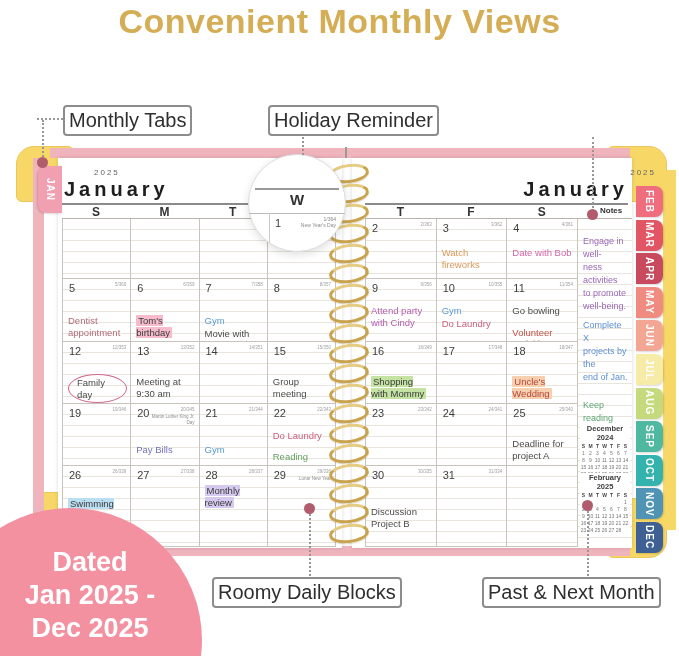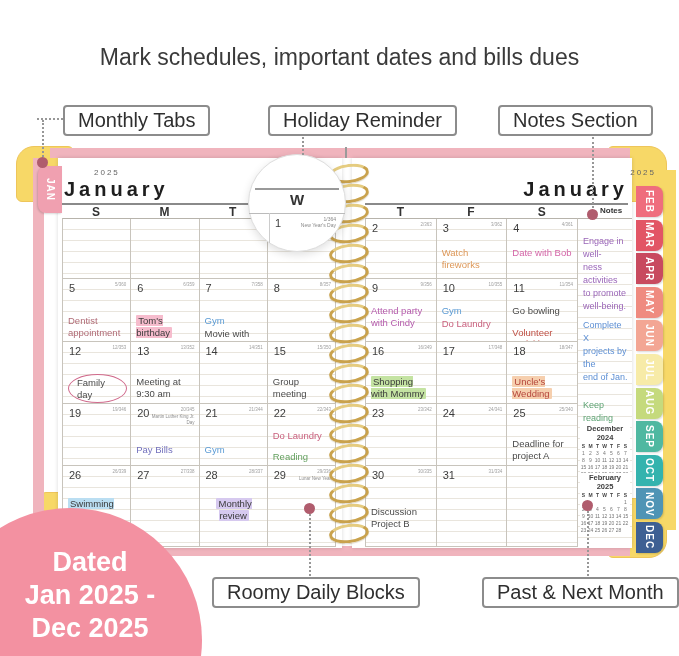--- a/index.html
+++ b/index.html
@@ -5,21 +5,21 @@
   html,body{margin:0;padding:0;background:#fff;}
   #canvas{position:relative;width:679px;height:656px;background:#fff;overflow:hidden;
           font-family:"Liberation Sans",sans-serif;}
   
   .title{position:absolute;top:2px;left:0;width:100%;text-align:center;
          font-size:34px;font-weight:bold;color:#d4ad55;letter-spacing:.5px;}
   .subtitle{position:absolute;top:44px;left:0;width:100%;text-align:center;
             font-size:23px;color:#3a3a3a;}
   
   .callout{position:absolute;background:#fff;border:2px solid #8c8c8c;border-radius:4px;
-           padding:2px 13px;font-size:20px;color:#2f2f2f;white-space:nowrap;z-index:20;}
+           padding:2px 4px;font-size:20px;color:#2f2f2f;white-space:nowrap;z-index:20;}
   .vdots{position:absolute;width:0;border-left:2px dotted #979797;z-index:19;}
   .hdots{position:absolute;height:0;border-top:2px dotted #979797;z-index:19;}
   .dot{position:absolute;width:11px;height:11px;border-radius:50%;background:#b05c6d;z-index:21;}
   
   .ycorner{position:absolute;background:#f7d867;border:1px solid #eec55a;z-index:1;}
   .pinkband{position:absolute;background:#f0b4bd;z-index:2;}
   .page{position:absolute;top:158px;height:390px;background:#fff;
         box-shadow:0 0 4px rgba(0,0,0,.15);z-index:3;}
   
   .yr{position:absolute;font-size:8px;letter-spacing:2px;color:#666;z-index:4;margin-left:28px;}
@@ -78,25 +78,24 @@
          background:#f391a1;z-index:11;}
   #badgeText{position:absolute;left:-10px;top:546px;width:200px;text-align:center;z-index:12;
              color:#fff;font-size:27px;font-weight:bold;line-height:33px;}
   .spineline{position:absolute;left:345px;top:147px;width:2px;height:11px;background:#9a9a9a;z-index:3;}
 </style>
 </head>
 <body>
 
 <div id="canvas">
 
-  <div class="subtitle">Mark schedules, important dates and bills dues</div>
+  <div class="title">Convenient Monthly Views</div>
 
   <div class="callout" style="left:63px;top:105px">Monthly Tabs</div>
   <div class="callout" style="left:268px;top:105px">Holiday Reminder</div>
-  <div class="callout" style="left:498px;top:105px">Notes Section</div>
 
   <div class="callout" style="left:482px;top:577px">Past &amp; Next Month</div>
   <div class="callout" style="left:212px;top:577px">Roomy Daily Blocks</div>
 
   <div class="hdots" style="left:37px;top:118px;width:26px"></div>
   <div class="vdots" style="left:42px;top:120px;height:37px"></div>
   <div class="dot" style="left:37px;top:157px"></div>
   <div class="vdots" style="left:302px;top:137px;height:18px"></div>
   <div class="vdots" style="left:592px;top:137px;height:71px"></div>
   <div class="dot" style="left:587px;top:209px"></div>
@@ -224,21 +223,21 @@
         </div>
       </div>
       <div class="cell">
         <span class="date">27</span>
         <span class="corner">27/338</span>
       </div>
       <div class="cell">
         <span class="date">28</span>
         <span class="corner">28/337</span>
         <div class="entries">
-          <div class="entry" style="margin-top: 16px; color: rgb(58, 58, 58); text-align: center;"><span class="hl" style="background: rgb(214, 201, 239);">Monthly review</span></div>
+          <div class="entry" style="margin-top: 3px; color: rgb(58, 58, 58);"><span class="hl" style="background: rgb(214, 201, 239);">Monthly review</span></div>
         </div>
       </div>
       <div class="cell">
         <span class="date">29</span>
         <span class="corner">29/336</span>
         <span class="hol">Lunar New Year</span>
       </div>
     </div>
 
   <div class="yr" style="left:528px;top:168px;width:100px;text-align:right">2025</div>

